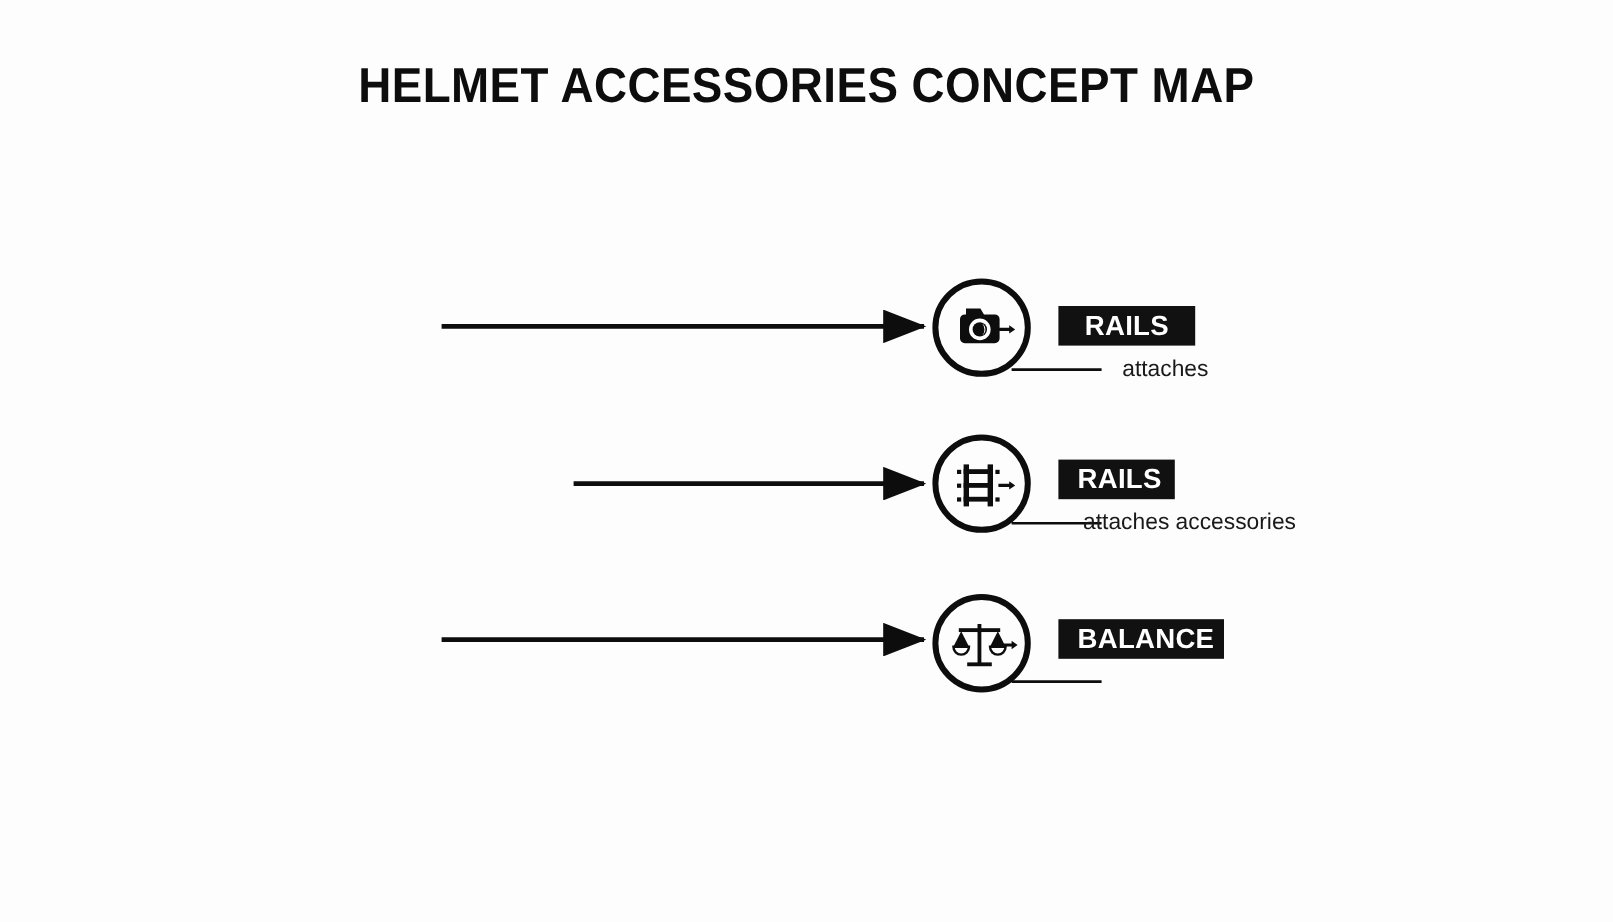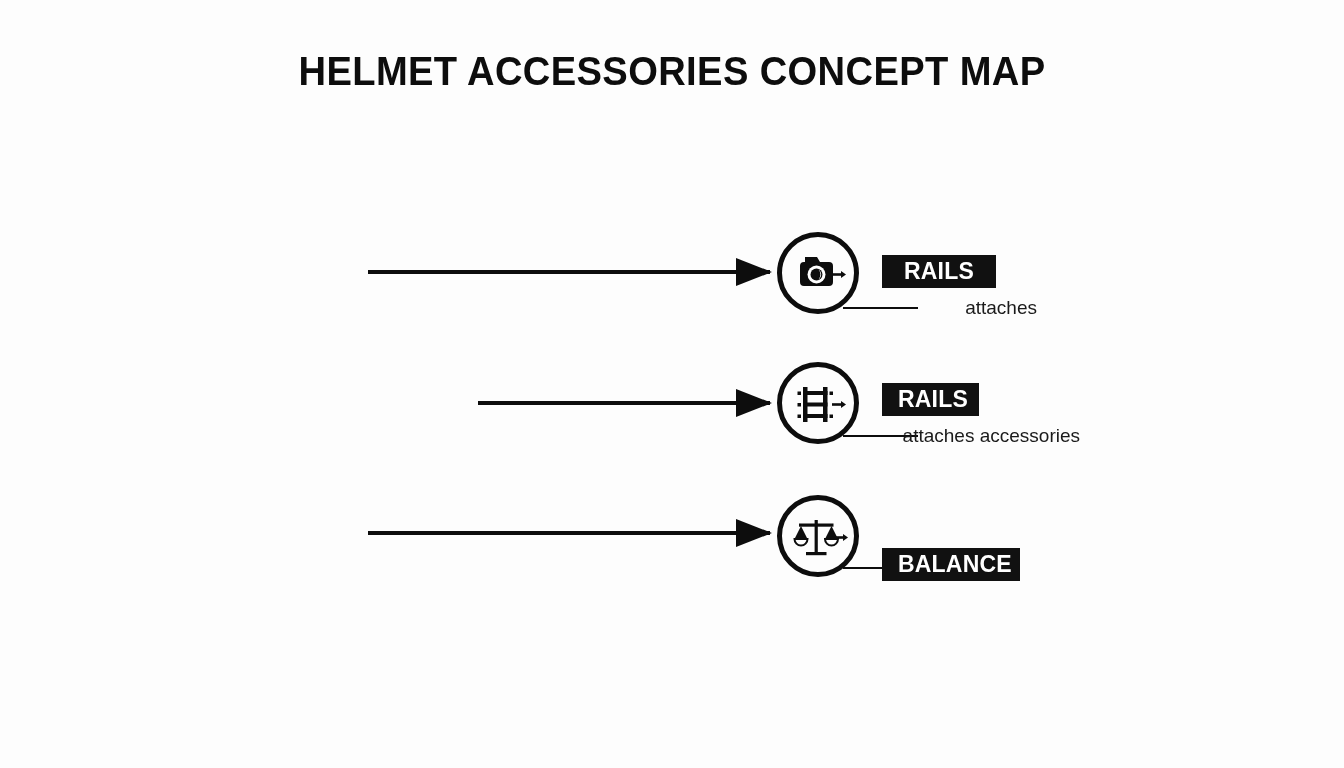--- a/index.html
+++ b/index.html
@@ -153,21 +153,21 @@
         <circle cx="34.5" cy="37.5" r="9" fill="#ffffff"></circle>
         <circle cx="34.5" cy="37.5" r="6" fill="#0d0d0d"></circle>
         <path d="M36.5 32.5 a6 6 0 0 1 0 10 a7.5 7.5 0 0 0 0 -10 z" fill="#ffffff"></path>
         <g>
           <line x1="50" y1="37.5" x2="60" y2="37.5" stroke="#0d0d0d" stroke-width="2.6"></line>
           <polygon points="59,34 64,37.5 59,41" fill="#0d0d0d"></polygon>
         </g>
       </svg>
     </div>
     <div class="badge" style="left:882px; top:23px; width:114px;">RAILS</div>
-    <div class="caption" style="left:799px; top:65px; width:238px;">attaches</div>
+    <div class="caption" style="left:769px; top:65px; width:238px;">attaches</div>
   </div>
 
   <div class="branch" style="top:362px;">
     <div class="branch-circle">
       <svg class="branch-icon" viewBox="0 0 72 72">
         <rect x="21" y="20" width="4.5" height="35" fill="#0d0d0d"></rect>
         <rect x="41" y="20" width="4.5" height="35" fill="#0d0d0d"></rect>
         <rect x="21" y="24" width="24.5" height="4" fill="#0d0d0d"></rect>
         <rect x="21" y="35.5" width="24.5" height="4" fill="#0d0d0d"></rect>
         <rect x="21" y="47" width="24.5" height="4" fill="#0d0d0d"></rect>
@@ -195,16 +195,16 @@
         <path d="M19 26 l-6.5 13 h13 z" fill="#0d0d0d"></path>
         <path d="M12.5 39 h13 a6.5 6.5 0 0 1 -13 0 z" fill="#ffffff" stroke="#0d0d0d" stroke-width="2"></path>
         <path d="M49.5 26 l-6.5 13 h13 z" fill="#0d0d0d"></path>
         <path d="M43 39 h13 a6.5 6.5 0 0 1 -13 0 z" fill="#ffffff" stroke="#0d0d0d" stroke-width="2"></path>
         <g>
           <line x1="54" y1="37.5" x2="62" y2="37.5" stroke="#0d0d0d" stroke-width="2.6"></line>
           <polygon points="61,34 66,37.5 61,41" fill="#0d0d0d"></polygon>
         </g>
       </svg>
     </div>
-    <div class="badge" style="left:882px; top:21px; width:138px;margin-top:32px;">BALANCE</div>
+    <div class="badge" style="left:882px; top:21px; width:138px;">BALANCE</div>
   </div>
 
 </div>
 
 </body></html>

